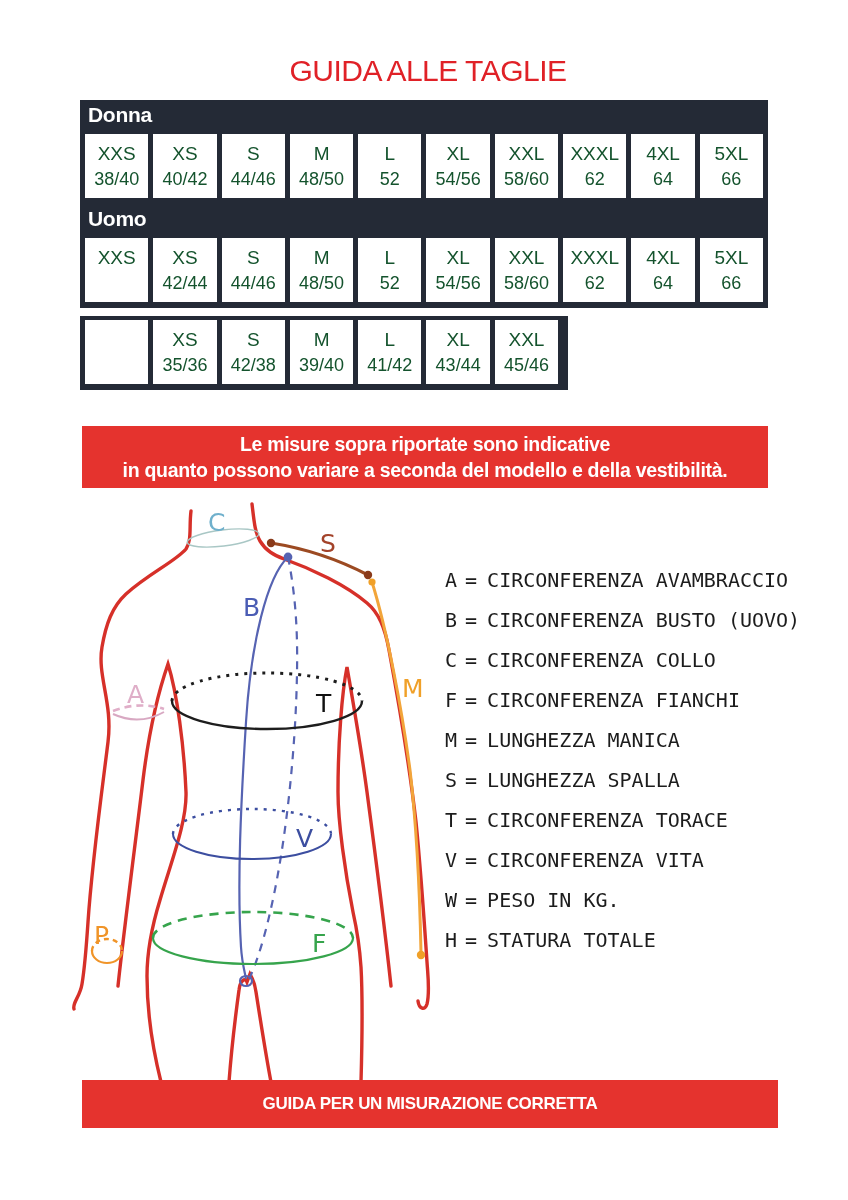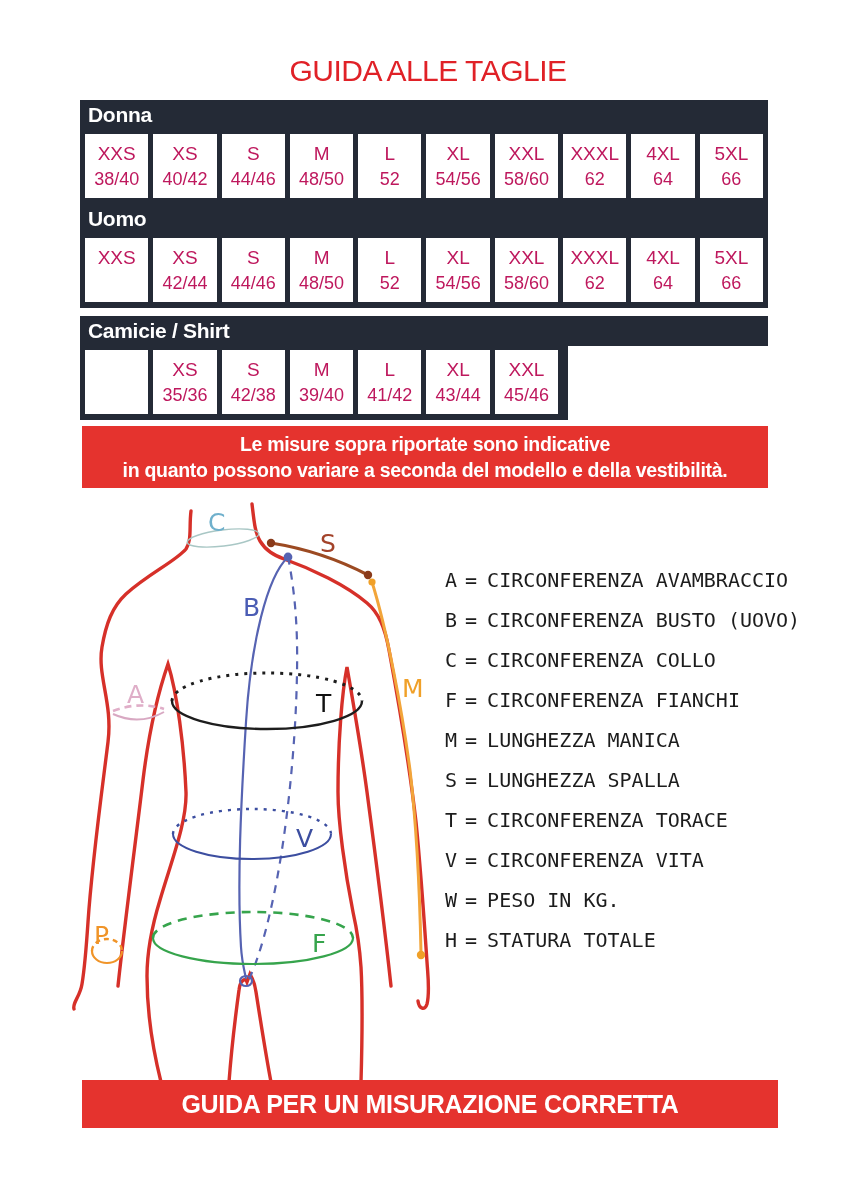--- a/index.html
+++ b/index.html
@@ -23,38 +23,38 @@
     display:grid;grid-template-columns:repeat(10,1fr);gap:5px;
     padding:4px 5px 6px 5px;background:#242a36;position:relative;
   }
   .size-row.open{background:transparent;}
   .size-row.open .dark-panel{
     position:absolute;left:0;top:0;width:488px;height:100%;background:#242a36;
   }
   .size-cell{
     position:relative;background:#ffffff;height:64px;
     display:flex;flex-direction:column;align-items:center;justify-content:center;
-    gap:4px;color:#be185d;
+    gap:4px;color:#14532d;
   }
   .size-cell .sz{font-size:19px;min-height:21px;}
   .size-cell .eu{font-size:18px;min-height:20px;}
   .size-cell.ghost{background:transparent;}
   .sec-gap{height:8px;}
   
   .notice-banner{
     position:absolute;left:82px;top:426px;width:686px;height:62px;
     background:#e5332e;color:#ffffff;text-align:center;
     display:flex;flex-direction:column;justify-content:center;
     font-size:19.5px;font-weight:700;line-height:26px;letter-spacing:-0.3px;
   }
   .footer-banner{
     position:absolute;left:82px;top:1080px;width:696px;height:48px;
     background:#e5332e;color:#ffffff;text-align:center;
     display:flex;align-items:center;justify-content:center;
-    font-size:25px;font-weight:700;letter-spacing:-0.3px;
+    font-size:17px;font-weight:700;letter-spacing:-0.3px;
   }
   
   .legend{
     position:absolute;left:445px;top:560px;
     font-family:"DejaVu Sans Mono",monospace;font-size:20px;color:#1c1c1c;
   }
   .legend-row{height:40px;line-height:40px;white-space:nowrap;}
   .legend-row .eq{padding:0 10px 0 8px;}
   
   .figure-svg{position:absolute;left:55px;top:498px;}
@@ -157,21 +157,20 @@
         <div class="size-cell">
             <span class="sz">5XL</span>
             <span class="eu">66</span>
           </div>
       </div>
     </div>
 
     <div class="sec-gap"></div>
 
     <div class="size-section">
-      <div class="hdr">Camicie / Shirt</div>
       <div class="size-row open">
         <div class="dark-panel"></div>
         <div class="size-cell">
             <span class="sz"></span>
             <span class="eu"></span>
           </div>
         <div class="size-cell">
             <span class="sz">XS</span>
             <span class="eu">35/36</span>
           </div>

